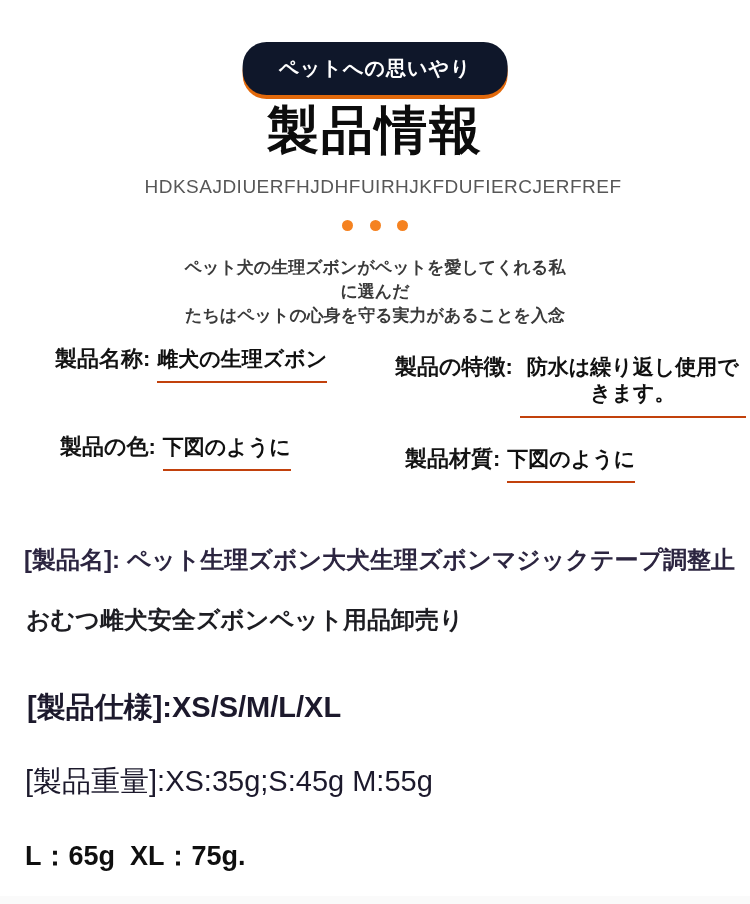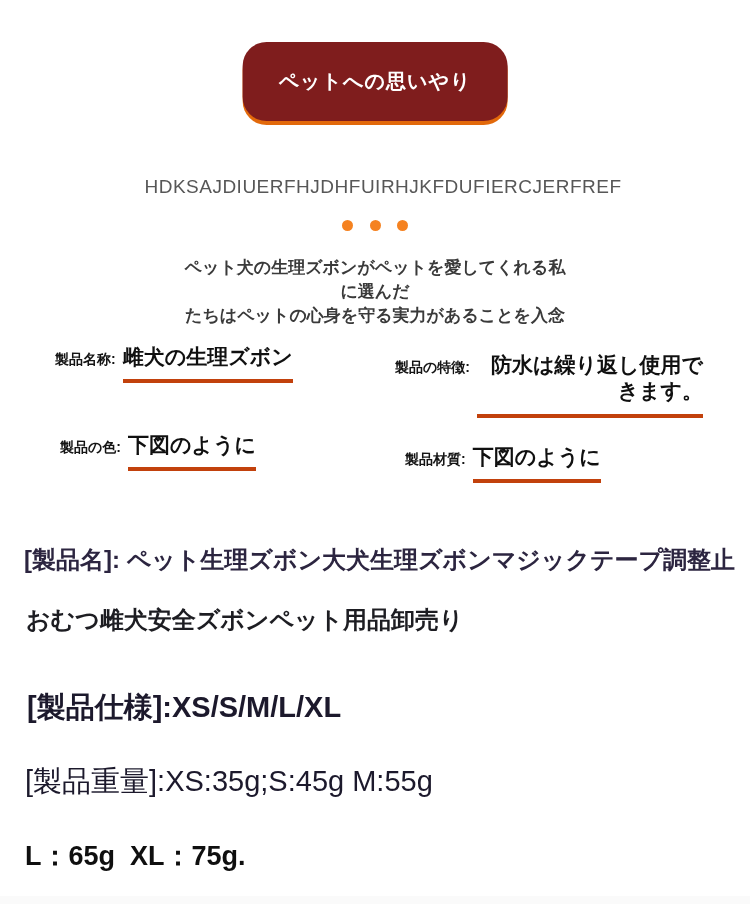--- a/index.html
+++ b/index.html
@@ -8,23 +8,23 @@
     background:#ffffff;
     font-family:"Liberation Sans","DejaVu Sans",sans-serif;
     color:#111;
     overflow:hidden;
   }
   .page { position:relative; width:750px; height:904px; background:#ffffff; }
 
   
   .badge {
     position:absolute; top:42px; left:50%; transform:translateX(-50%);
-    background:#7f1d1d; color:#ffffff;
+    background:#0f172a; color:#ffffff;
     font-size:20px; font-weight:700; letter-spacing:1px;
-    padding:26px 36px; border-radius:24px;
+    padding:13px 36px; border-radius:24px;
     box-shadow:0 4px 0 #E2690B;
     white-space:nowrap;
   }
 
   
   .title {
     position:absolute; top:96px; left:0; width:100%;
     text-align:center;
     font-size:52px; font-weight:900; color:#0c0c0c; letter-spacing:2px;
   }
@@ -48,25 +48,25 @@
 
   
   .intro {
     position:absolute; top:256px; left:0; width:100%;
     text-align:center;
     font-size:17px; font-weight:700; color:#3a3a3a; line-height:24px;
   }
 
   
   .spec-item { position:absolute; display:flex; align-items:baseline; }
-  .spec-label { font-size:14px; font-weight:700; color:#141414; margin-right:7px; white-space:nowrap; }
+  .spec-label { font-size:22px; font-weight:700; color:#141414; margin-right:7px; white-space:nowrap; }
   .spec-value {
     font-size:21px; font-weight:800; color:#101010;
-    border-bottom:4px solid #c2410c; padding-bottom:9px;
-    display:inline-block; text-align:right; line-height:1.25;
+    border-bottom:2px solid #c2410c; padding-bottom:9px;
+    display:inline-block; text-align:center; line-height:1.25;
   }
   .spec-name     { left:55px;  top:344px; }
   .spec-feature  { left:395px; top:352px; }
   .spec-feature .spec-value { max-width:226px; }
   .spec-color    { left:60px;  top:432px; }
   .spec-material { left:405px; top:444px; }
 
   
   .detail { position:absolute; white-space:pre; }
   .d-name1  { left:24px; top:544px; font-size:24px; font-weight:700; color:#2c2540; }
@@ -82,20 +82,21 @@
 </style>
 </head>
 <body>
 
 <div class="page">
 
   <div class="badge">
     <span>ペットへの思いやり</span>
   </div>
 
+  <div class="title">製品情報</div>
 
   <div class="code">HDKSAJDIUERFHJDHFUIRHJKFDUFIERCJERFREF</div>
 
   <div class="dots">
     <span class="dot"></span>
     <span class="dot"></span>
     <span class="dot"></span>
   </div>
 
   <div class="intro">

